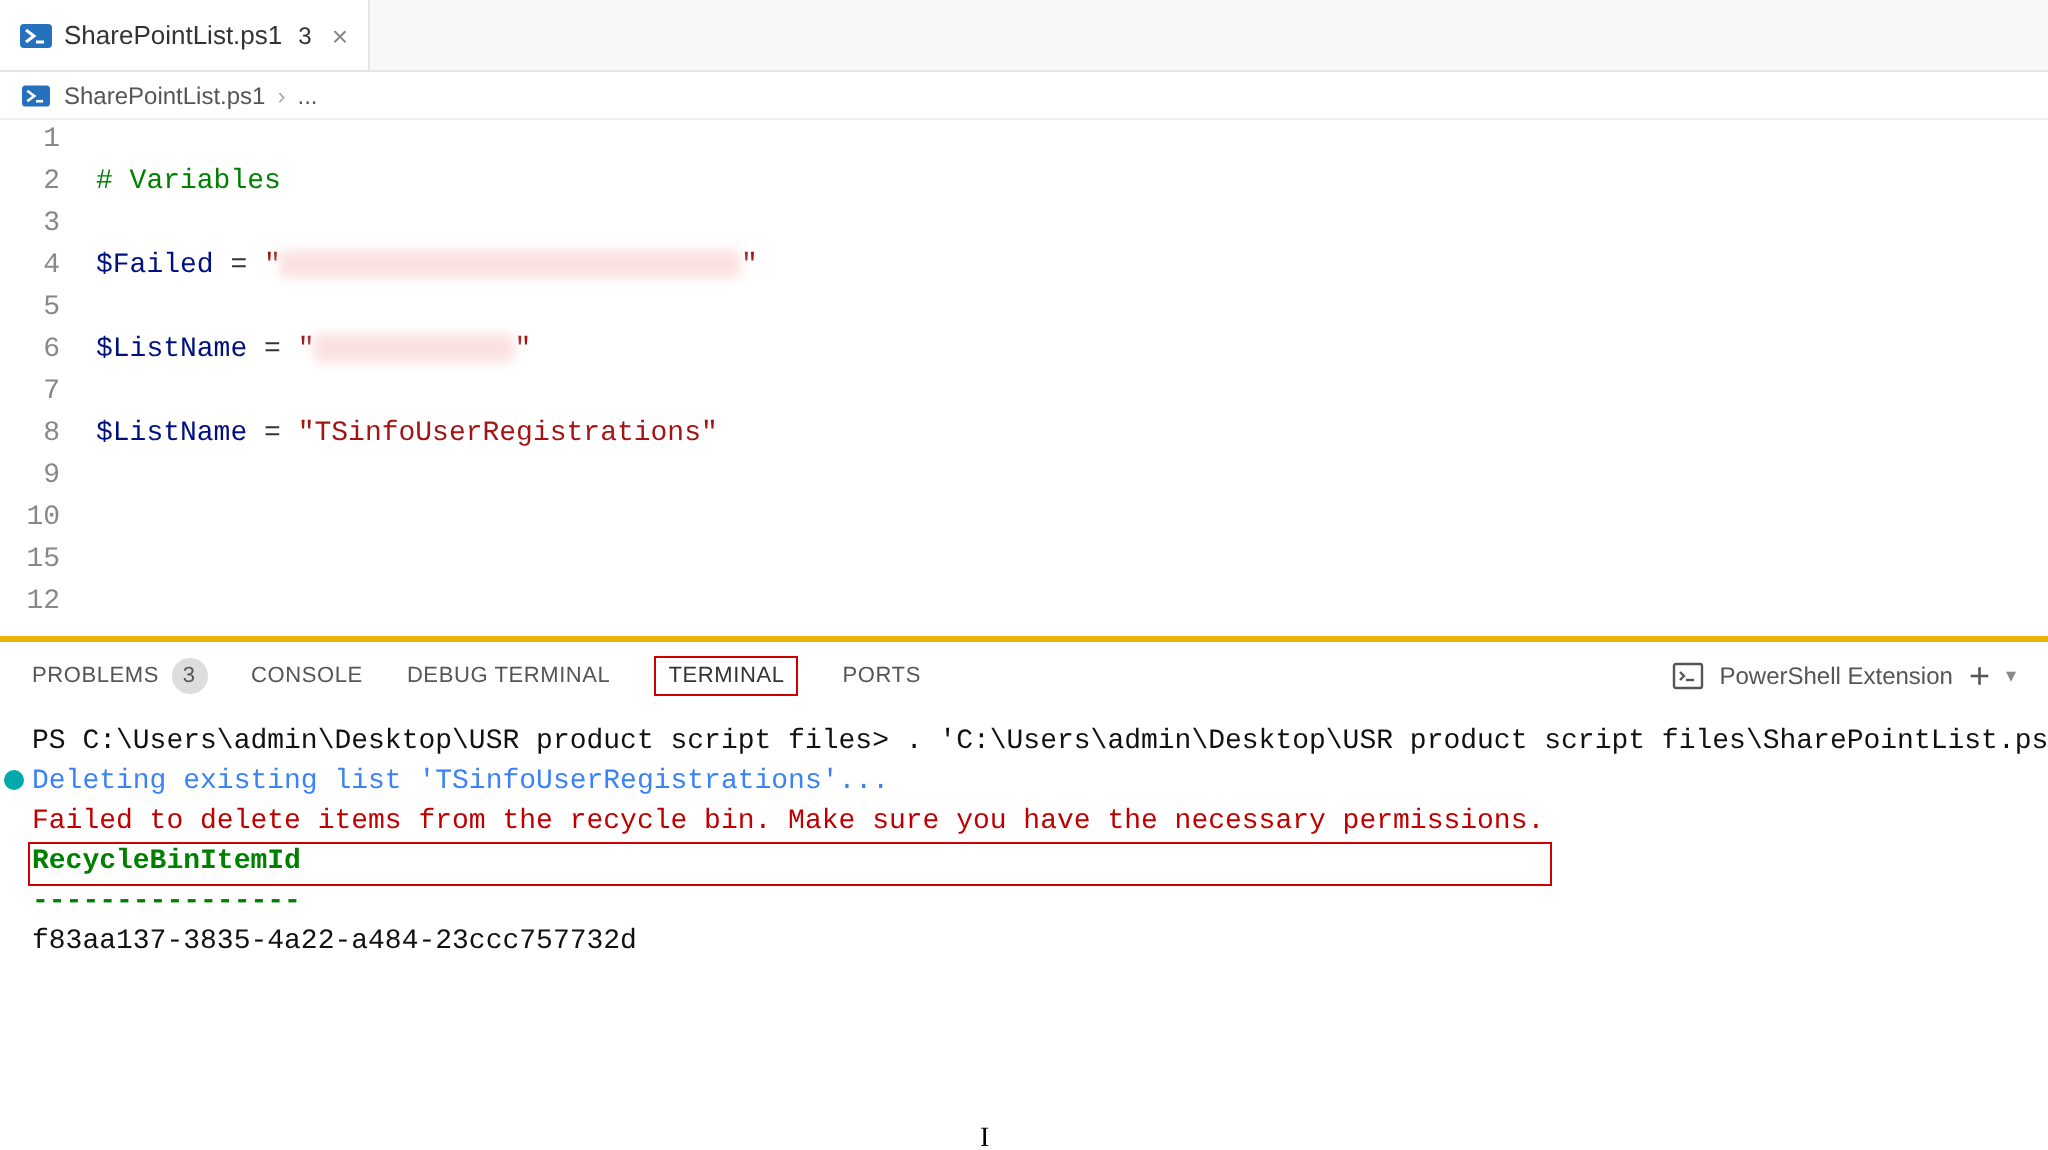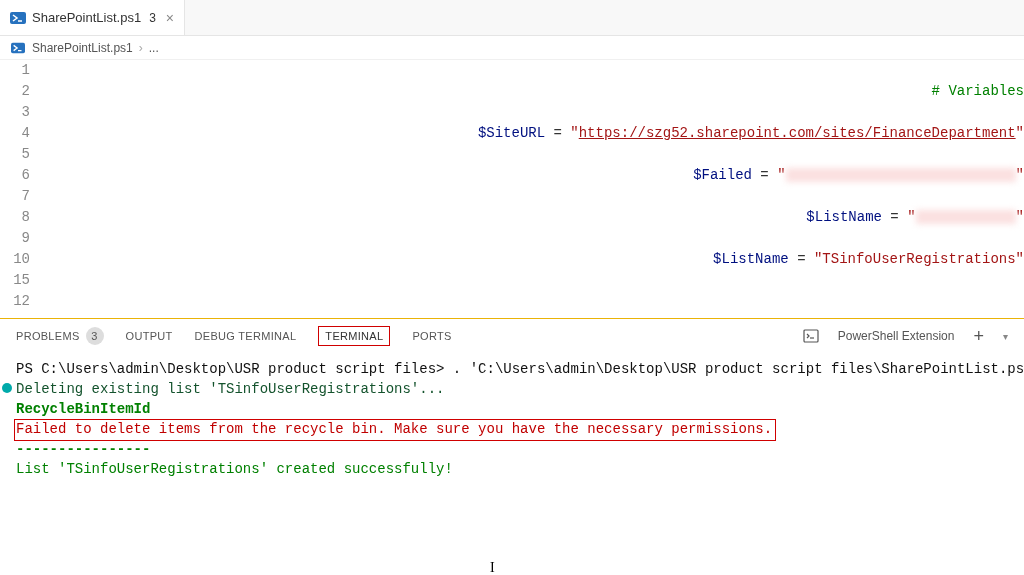--- a/index.html
+++ b/index.html
@@ -57,34 +57,34 @@
       font-size: 14px;
       line-height: 21px;
     }
     .gutter {
       width: 48px;
       text-align: right;
       padding-right: 18px;
       color: #888;
       user-select: none;
     }
-    .code { flex: 1; white-space: pre; overflow:hidden;text-align:right;}
+    .code { flex: 1; white-space: pre; overflow:hidden;}
     .tok-comment { color: #008000; }
     .tok-var { color: #001080; }
     .tok-op { color: #333; }
     .tok-str { color: #a31515; }
     .tok-str-url { color: #a31515; text-decoration: underline; }
     .redact {
       display: inline-block;
       background: #fbe0e0;
       filter: blur(3px);
       vertical-align: middle;
     }
     .panel {
-      border-top: 1px solid #eab308;
+      border-top: 3px solid #eab308;
     }
     .panel-tabs {
       display: flex;
       align-items: center;
       height: 34px;
       padding: 0 16px;
       gap: 22px;
       font-size: 11px;
       color: #555;
     }
@@ -102,37 +102,37 @@
     }
     .panel-tab.active {
       border: 1px solid #d00000;
       padding: 3px 6px;
       color: #333;
     }
     .panel-right {
       margin-left: auto;
       display: flex;
       align-items: center;
-      gap: 19px;
+      gap: 8px;
       color: #555;
       font-size: 12px;
     }
     .term-icon { display:inline-flex; width:16px; height:16px; align-items:center; justify-content:center;}
     .plus { font-size: 18px; color: #555; cursor: pointer; line-height:1;}
     .chev { font-size: 10px; color: #888; }
     .terminal-body {
       font-family: Consolas, "Courier New", monospace;
       font-size: 14px;
       padding: 6px 16px;
       line-height: 20px;
       position: relative;
     }
     .term-line { white-space: pre; }
     .term-black { color: #111; }
-    .term-cyan { color: #14532d; }
+    .term-cyan { color: #3b82f6; }
     .term-green-bold { color: #008000; font-weight: bold; }
     .term-green { color: #008000; }
     .term-red { color: #c00000; }
     .bullet-blue {
       position: absolute;
       left: 2px;
       width: 10px;
       height: 10px;
       background: #0aa;
       border-radius: 50%;
@@ -189,42 +189,41 @@
     <div>6</div>
     <div>7</div>
     <div>8</div>
     <div>9</div>
     <div>10</div>
     <div>15</div>
     <div>12</div>
   </div>
   <div class="code">
 <div><span class="tok-comment"># Variables</span></div>
-<div><span class="tok-var">$SiteURL</span><span class="tok-op"> = </span><span class="tok-str">"</span><span class="tok-str-url">https://szg52.sharepoint.com/sites/FinanceDepartment</span><span class="tok-str">"</span></div>
 <div><span class="tok-var">$Failed</span><span class="tok-op"> = </span><span class="tok-str">"</span><span class="redact" style="width:230px;height:14px;"></span><span class="tok-str">"</span></div>
 <div><span class="tok-var">$ListName</span><span class="tok-op"> = </span><span class="tok-str">"</span><span class="redact" style="width:100px;height:14px;"></span><span class="tok-str">"</span></div>
 <div><span class="tok-var">$ListName</span><span class="tok-op"> = </span><span class="tok-str">"TSinfoUserRegistrations"</span></div>
 <div>&nbsp;</div>
 
 
 
 
 
 
   </div>
 </div>
 
 <div class="panel">
   <div class="panel-tabs">
     <div class="panel-tab">
       <span>PROBLEMS</span>
       <span class="badge">3</span>
     </div>
     <div class="panel-tab">
-        <span>OUTPUT</span>
+        <span>CONSOLE</span>
       </div>
     <div class="panel-tab">
         <span>DEBUG TERMINAL</span>
       </div>
     <div class="panel-tab active">
         <span>TERMINAL</span>
       </div>
     <div class="panel-tab">
         <span>PORTS</span>
       </div>
@@ -241,20 +240,20 @@
       <span class="chev">▾</span>
     </div>
   </div>
 
   <div class="terminal-body">
     <span class="bullet-blue" style="top:30px;"></span>
     <div class="error-box" style="left:14px; top:66px; width:762px; height:22px;"></div>
     <div class="term-line term-black">PS C:\Users\admin\Desktop\USR product script files&gt; . 'C:\Users\admin\Desktop\USR product script files\SharePointList.ps1'</div>
     <div class="term-line term-cyan">Deleting existing list 'TSinfoUserRegistrations'...</div>
     <div class="term-line"></div>
+    <div class="term-line term-red">Failed to delete items from the recycle bin. Make sure you have the necessary permissions.</div>
     <div class="term-line term-green-bold">RecycleBinItemId</div>
-    <div class="term-line term-red">Failed to delete items from the recycle bin. Make sure you have the necessary permissions.</div>
     <div class="term-line term-green-bold">----------------</div>
+    <div class="term-line term-black">f83aa137-3835-4a22-a484-23ccc757732d</div>
     <div class="term-line"></div>
-    <div class="term-line term-green">List 'TSinfoUserRegistrations' created successfully!</div>
     <span class="cursor-caret" style="left:490px; top:205px;">I</span>
   </div>
 </div>
 
 </body></html>

